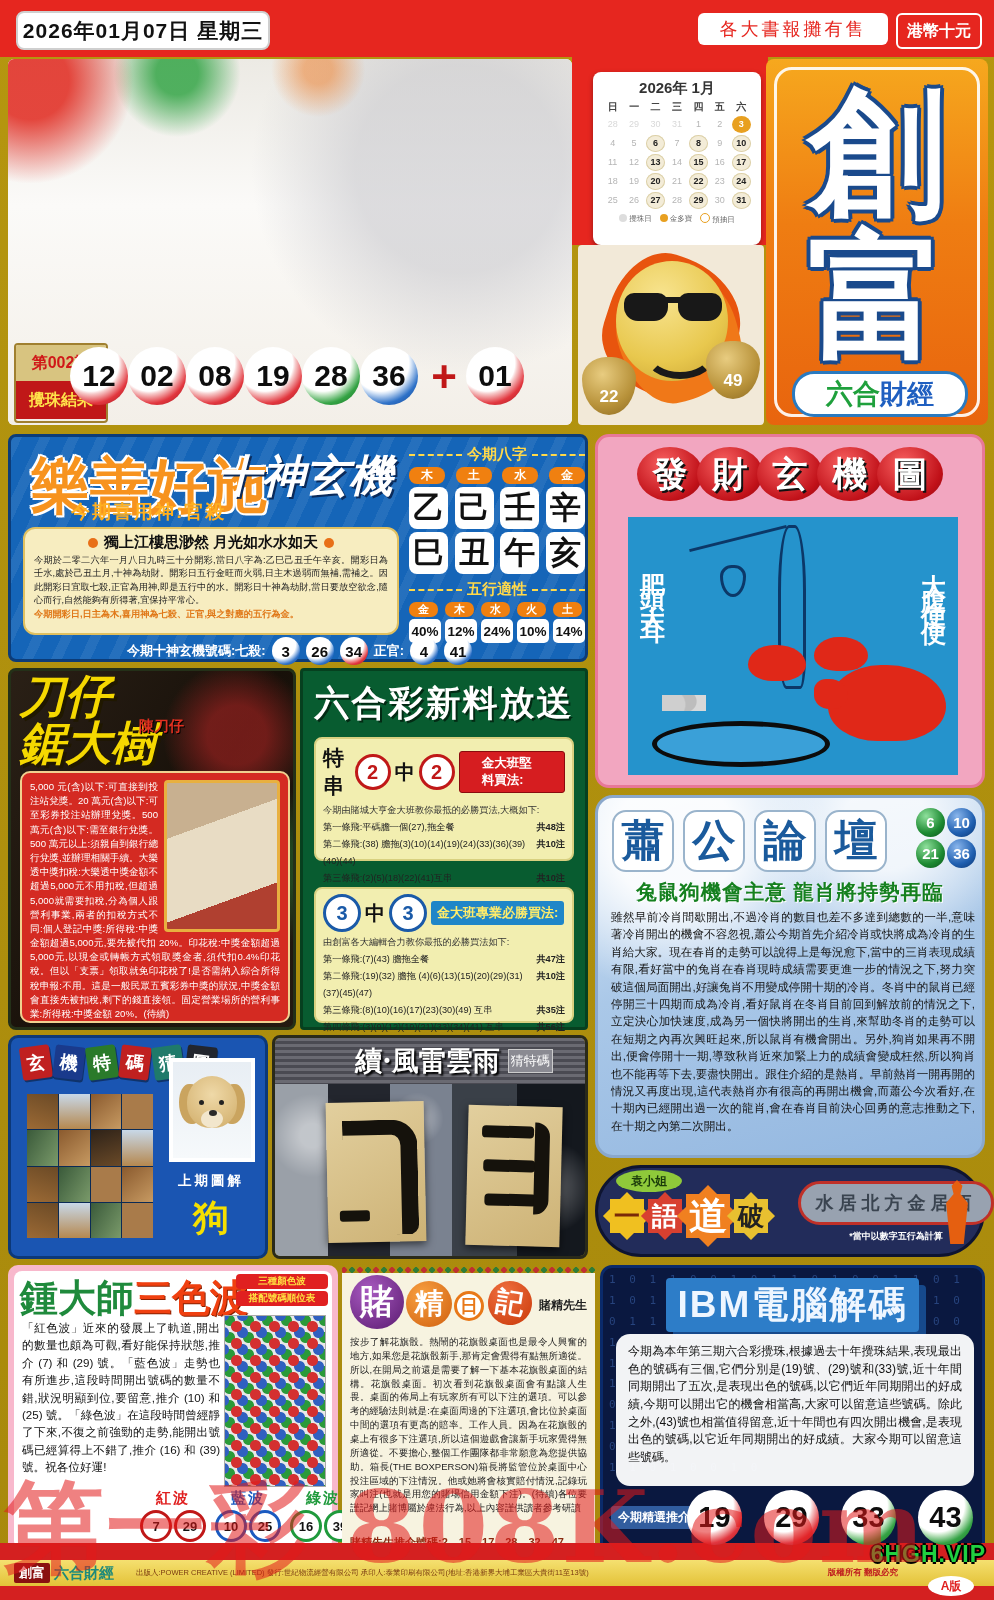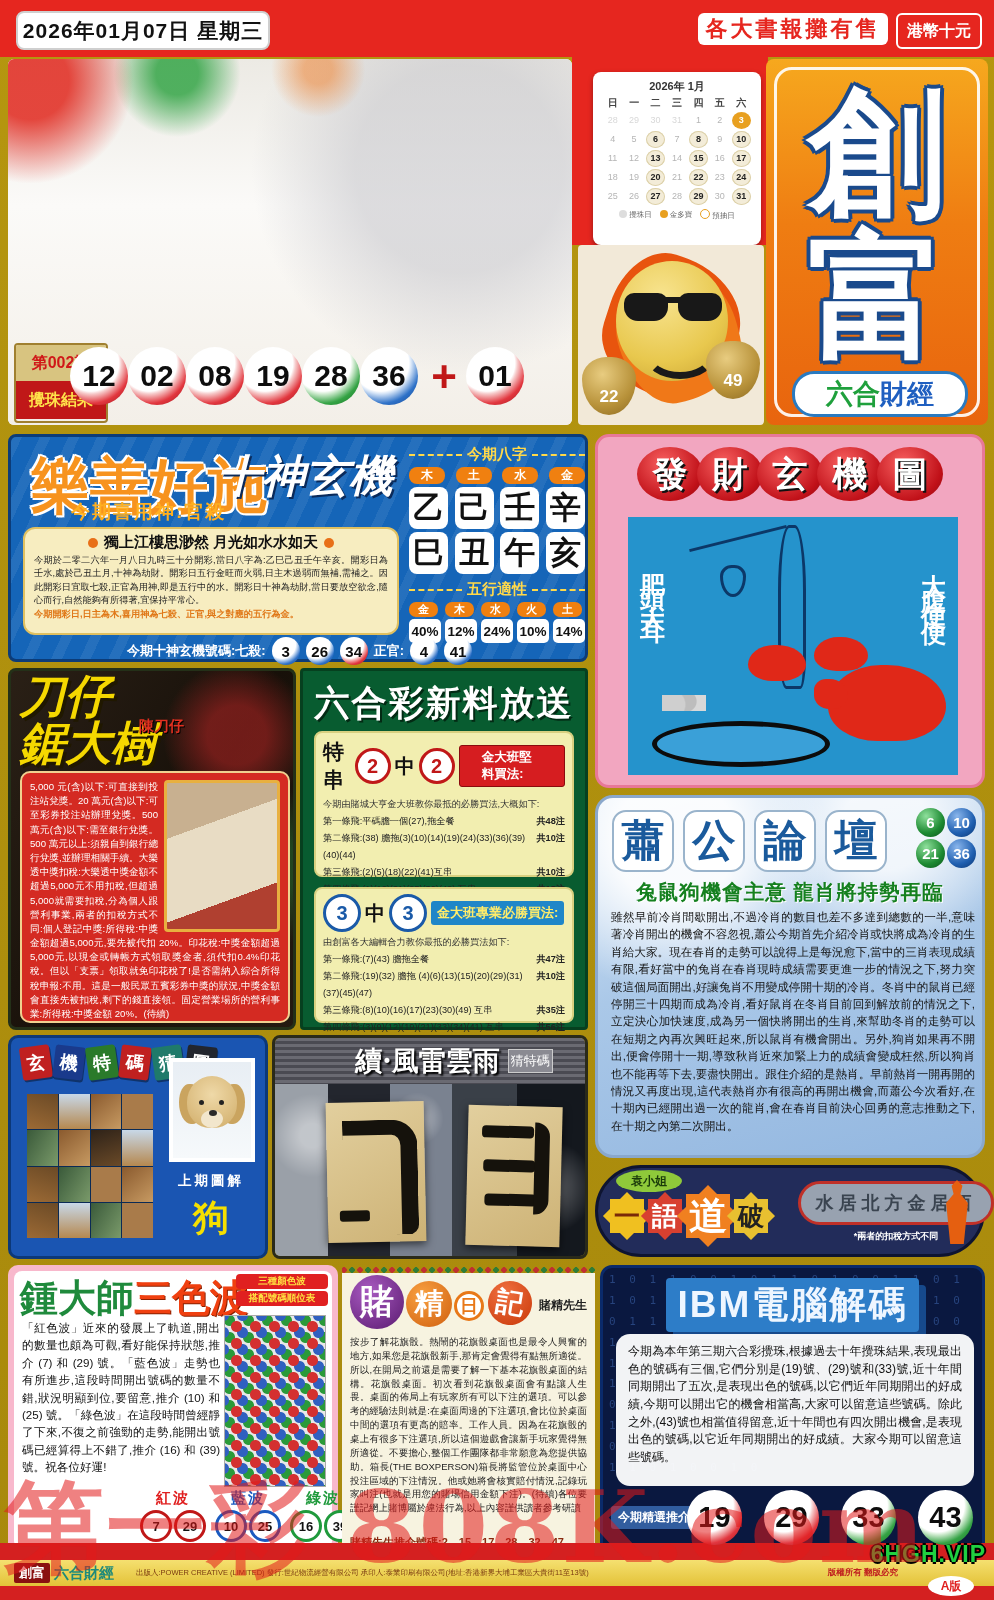--- a/index.html
+++ b/index.html
@@ -5,21 +5,21 @@
   html,body{margin:0;padding:0;background:#8a7410;}
   #page{position:relative;width:994px;height:1600px;margin:0 auto;overflow:hidden;
     background:linear-gradient(180deg,#b5960f,#a8890c);
     font-family:"Liberation Sans","DejaVu Sans",sans-serif;}
   .abs{position:absolute;}
   
   .header{left:0;top:0;width:994px;height:57px;background:#e6261f;}
   .date-box{left:16px;top:11px;width:250px;height:35px;background:#fff;border:2px solid #cfcfcf;border-radius:8px;
     font-size:21px;font-weight:800;color:#111;display:flex;align-items:center;justify-content:center;letter-spacing:1px;}
   .sale-box{left:698px;top:13px;width:190px;height:32px;background:#fff;border-radius:6px;color:#e6261f;
-    font-size:22px;font-weight:700;display:flex;align-items:center;justify-content:center;letter-spacing:3px;}
+    font-size:18px;font-weight:400;display:flex;align-items:center;justify-content:center;letter-spacing:3px;}
   .price-box{left:896px;top:13px;width:82px;height:32px;background:#e6261f;border:2px solid #fff;border-radius:6px;color:#fff;
     font-size:16px;font-weight:700;display:flex;align-items:center;justify-content:center;}
   
   .tvphoto{left:8px;top:59px;width:564px;height:366px;background:#f6f5f2;border-radius:6px;overflow:hidden;}
   .tvphoto::before{content:"";position:absolute;inset:0;
     background:radial-gradient(circle at 4% 6%,rgba(225,40,30,.85) 0 6%,transparent 16%),
       radial-gradient(circle at 30% 4%,rgba(40,160,60,.8) 0 4%,transparent 12%),
       radial-gradient(circle at 55% 3%,rgba(240,120,30,.5) 0 3%,transparent 10%),
       radial-gradient(circle at 80% 30%,rgba(200,200,205,.6) 0 20%,transparent 40%),
       linear-gradient(180deg,#eceae4,#fbfaf8 40%,#f3efe8);}
@@ -30,21 +30,21 @@
   .ball[data-color="red"]{background:radial-gradient(circle at 36% 28%,#ffffff 50%,#f6caca 55%,#e2373f 72%,#8e0e14 100%);}
   .ball[data-color="green"]{background:radial-gradient(circle at 36% 28%,#ffffff 50%,#d2ecd2 55%,#35a345 72%,#0e6a1c 100%);}
   .ball[data-color="blue"]{background:radial-gradient(circle at 36% 28%,#ffffff 50%,#d2e2f6 55%,#2f72c8 72%,#0c3a82 100%);}
   .ball.solid[data-color="green"]{background:radial-gradient(circle at 35% 28%,#8fe09c,#1d8a32 60%,#0a521a);color:#fff;}
   .ball.solid[data-color="blue"]{background:radial-gradient(circle at 35% 28%,#8ab6ec,#1f5fb0 60%,#0b3570);color:#fff;}
   .bigball{width:58px;height:58px;top:347px;font-size:30px;}
   .plus-sign{left:424px;top:352px;width:40px;font-size:44px;font-weight:900;color:#c01818;text-align:center;z-index:3;}
   
   .cal-bg{left:572px;top:57px;width:196px;height:188px;background:#e6261f;}
   .calendar{left:593px;top:72px;width:168px;height:166px;background:#fff;border-radius:8px;box-shadow:0 2px 5px rgba(0,0,0,.35);padding-top:7px;}
-  .cal-title{text-align:center;font-size:11px;font-weight:700;color:#333;}
+  .cal-title{text-align:center;font-size:15px;font-weight:700;color:#333;}
   .cal-grid{display:grid;grid-template-columns:repeat(7,1fr);padding:2px 9px 0 9px;row-gap:2px;}
   .cal-wd{font-size:10px;font-weight:800;color:#444;text-align:center;}
   .cal-cell{width:19px;height:17px;line-height:17px;text-align:center;font-size:9px;color:#b5b5b5;margin:0 auto;}
   .cal-cell[data-state="out"]{color:#d8d8d8;}
   .cal-cell[data-state="draw"]{color:#222;font-weight:800;background:#f3ecd8;border-radius:50%;box-shadow:inset 0 0 0 1px #dcd0a8;}
   .cal-cell[data-state="gold"]{color:#fff;font-weight:800;background:#e8a020;border-radius:50%;}
   .cal-legend{display:flex;justify-content:center;gap:8px;margin-top:4px;font-size:7.5px;color:#666;align-items:center;}
   .lg-dot{width:8px;height:8px;border-radius:50%;display:inline-block;margin-right:2px;vertical-align:-1px;}
   .lg-gray{background:#ddd;}.lg-gold{background:#e8a020;}.lg-hollow{background:#fff;border:1.5px solid #e8a020;}
   
@@ -103,21 +103,21 @@
   .dz-author{left:128px;top:46px;font-size:15px;font-weight:800;color:#e03020;text-shadow:1px 1px 0 #000;}
   .dz-box{left:9px;top:100px;width:270px;height:252px;background:#d42a22;border:2px solid #f0d090;border-radius:10px;box-sizing:border-box;padding:7px 8px;}
   .dz-body{font-size:9.6px;line-height:1.48;color:#fff;text-align:justify;}
   .dz-photo{float:right;width:110px;height:146px;margin:0 0 4px 6px;border:3px solid #e8b040;border-radius:4px;
     background:linear-gradient(160deg,#c8b090 0 30%,#e8dcc4 30% 75%,#b04030 75%);}
   .dz-nums{font-size:13px;font-weight:900;color:#f5e000;margin-top:3px;letter-spacing:1px;}
   
   .xinliao{left:300px;top:668px;width:288px;height:362px;background:#085c30;border:3px solid #06401f;border-radius:4px;box-sizing:border-box;}
   .xl-title{width:100%;text-align:center;margin-top:9px;font-size:35px;font-weight:900;color:#fff;letter-spacing:2px;text-shadow:2px 2px 0 #032a14;}
   .xl-box{left:11px;width:260px;background:#f2eeb0;border:2px solid #d8d080;border-radius:8px;box-sizing:border-box;padding:5px 7px;}
-  .xl-b1{top:60px;height:146px;}
+  .xl-b1{top:66px;height:124px;}
   .xl-b2{top:216px;height:136px;}
   .xl-head{display:flex;align-items:center;gap:4px;}
   .xl-chuan{font-size:21px;font-weight:900;color:#111;}
   .xl-zhong{font-size:20px;font-weight:900;color:#111;}
   .numc{width:30px;height:30px;border-radius:50%;background:#fff;display:inline-flex;align-items:center;justify-content:center;font-weight:900;font-size:20px;flex:none;}
   .numc.red{border:3px solid #c01818;color:#c01818;}
   .numc.blue{border:3px solid #1a5aa8;color:#1a5aa8;width:32px;height:32px;}
   .xl-tag-red{background:#d61d20;color:#fff;font-size:12.5px;font-weight:800;padding:3px 22px;border-radius:3px;border:1px solid #8a0b0e;}
   .xl-tag-blue{background:#1f86c8;color:#ffec6a;font-size:13px;font-weight:800;padding:3px 6px;border-radius:3px;}
   .xl-intro{font-size:9.2px;color:#333;margin:4px 0 2px 0;}
@@ -618,21 +618,21 @@
 
   <div class="abs yiyu">
     <div class="abs yy-author">袁小姐</div>
     <div class="abs yy-chars">
       <span class="yy-burst yy-b1">一</span>
       <span class="yy-burst yy-b2">語</span>
       <span class="yy-burst yy-b3">道</span>
       <span class="yy-burst yy-b4">破</span>
     </div>
     <div class="abs yy-bubble">水居北方金居西</div>
-    <div class="abs yy-note">*兩者的扣稅方式不同</div>
+    <div class="abs yy-note">*當中以數字五行為計算</div>
     <div class="abs yy-sil"></div>
   </div>
 
   <div class="abs zhong">
     <div class="zh-inner">
       <div class="abs zh-t">
         <span class="g">鍾大師</span><span class="o">三色波</span>
       </div>
       <div class="abs zh-corner">
         <span>三種顏色波</span>

